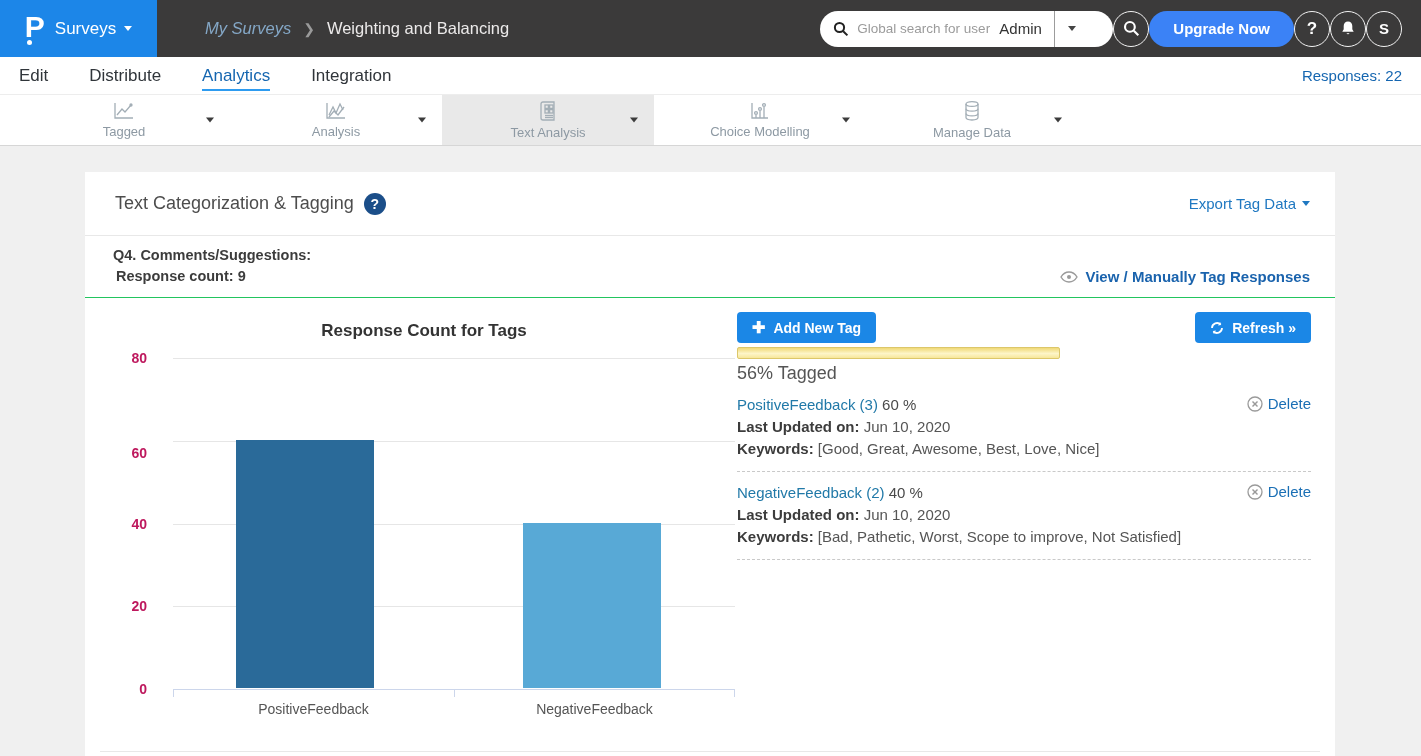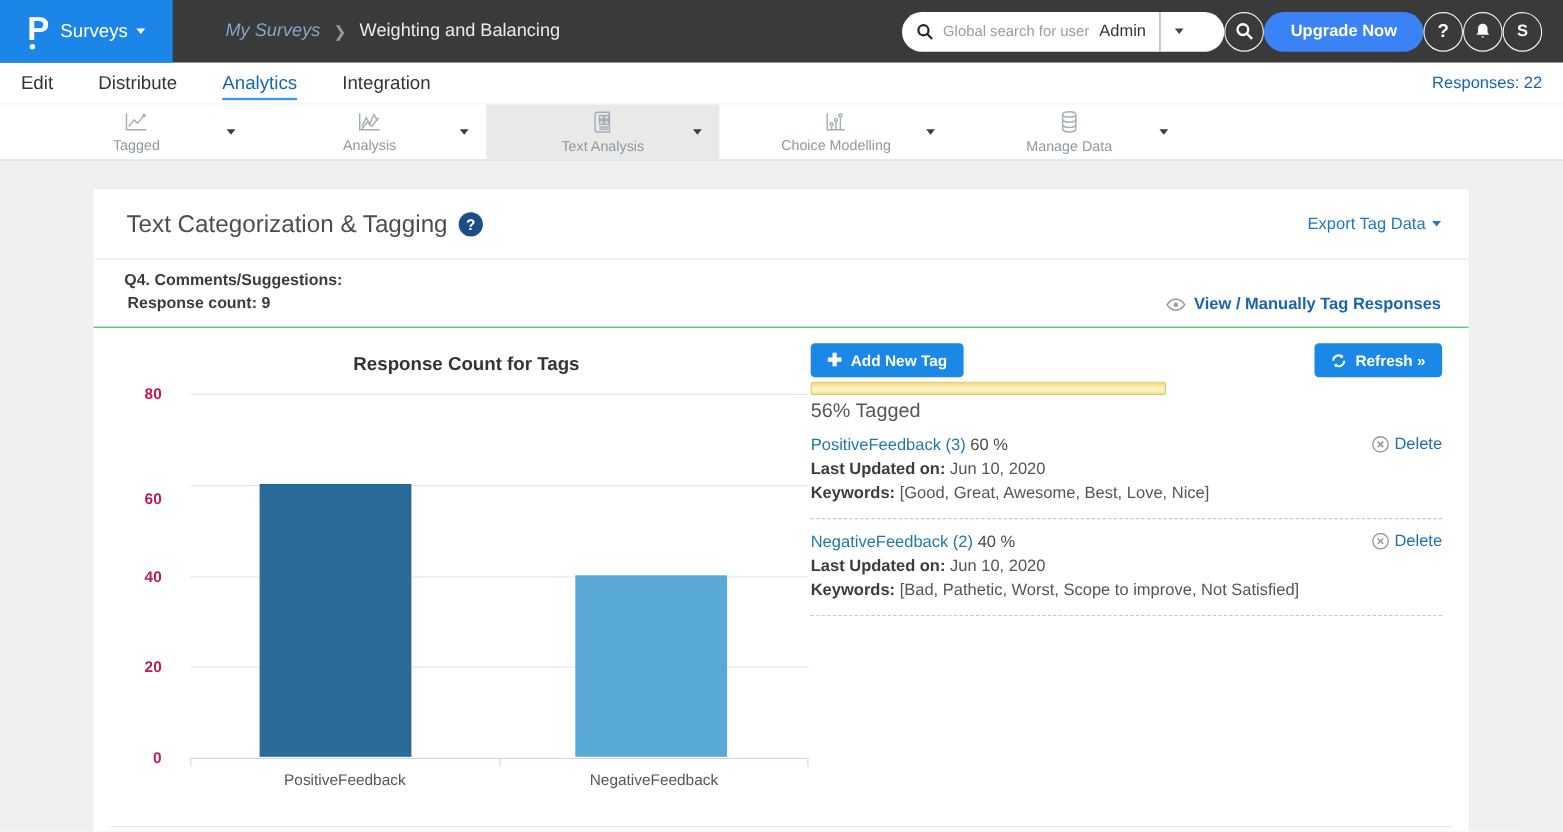--- a/index.html
+++ b/index.html
@@ -50,21 +50,21 @@
     justify-content:center; gap:3px; cursor:pointer; }
   .tab.selected { background:#e9e9e9; }
   .tab .tlabel { font-size:13px; color:#8d99a3; }
   .tab .tcaret { position:absolute; right:16px; top:50%; transform:translateY(-50%); color:#3c3c3c; }
   .tab svg { stroke:#a3aeb6; fill:none; stroke-width:1.3; }
 
   
   .card { width:1250px; margin:26px 0 0 85px; background:#fff; height:584px; position:relative; }
   .card-title-row { display:flex; align-items:center; height:64px; padding:0 25px 0 30px;
     border-bottom:1px solid #e8e8e8; }
-  .page-title { font-size:22px; color:#4d4d4d; }
+  .page-title { font-size:18px; color:#4d4d4d; }
   .help-circle { width:22px; height:22px; border-radius:50%; background:#1b4e89; color:#fff;
     font-size:14px; font-weight:bold; display:flex; align-items:center; justify-content:center;
     margin-left:10px; cursor:pointer; }
   .export { margin-left:auto; color:#1f78c1; font-size:15px; display:flex; align-items:center;
     gap:6px; cursor:pointer; }
 
   .q-row { display:flex; align-items:flex-end; padding:9px 25px 10px 28px;
     border-bottom:1px solid #22c55e; }
   .q-left { font-size:14.5px; font-weight:bold; color:#3c3c3c; line-height:21px; }
   .q-left .line2 { padding-left:3px; }

